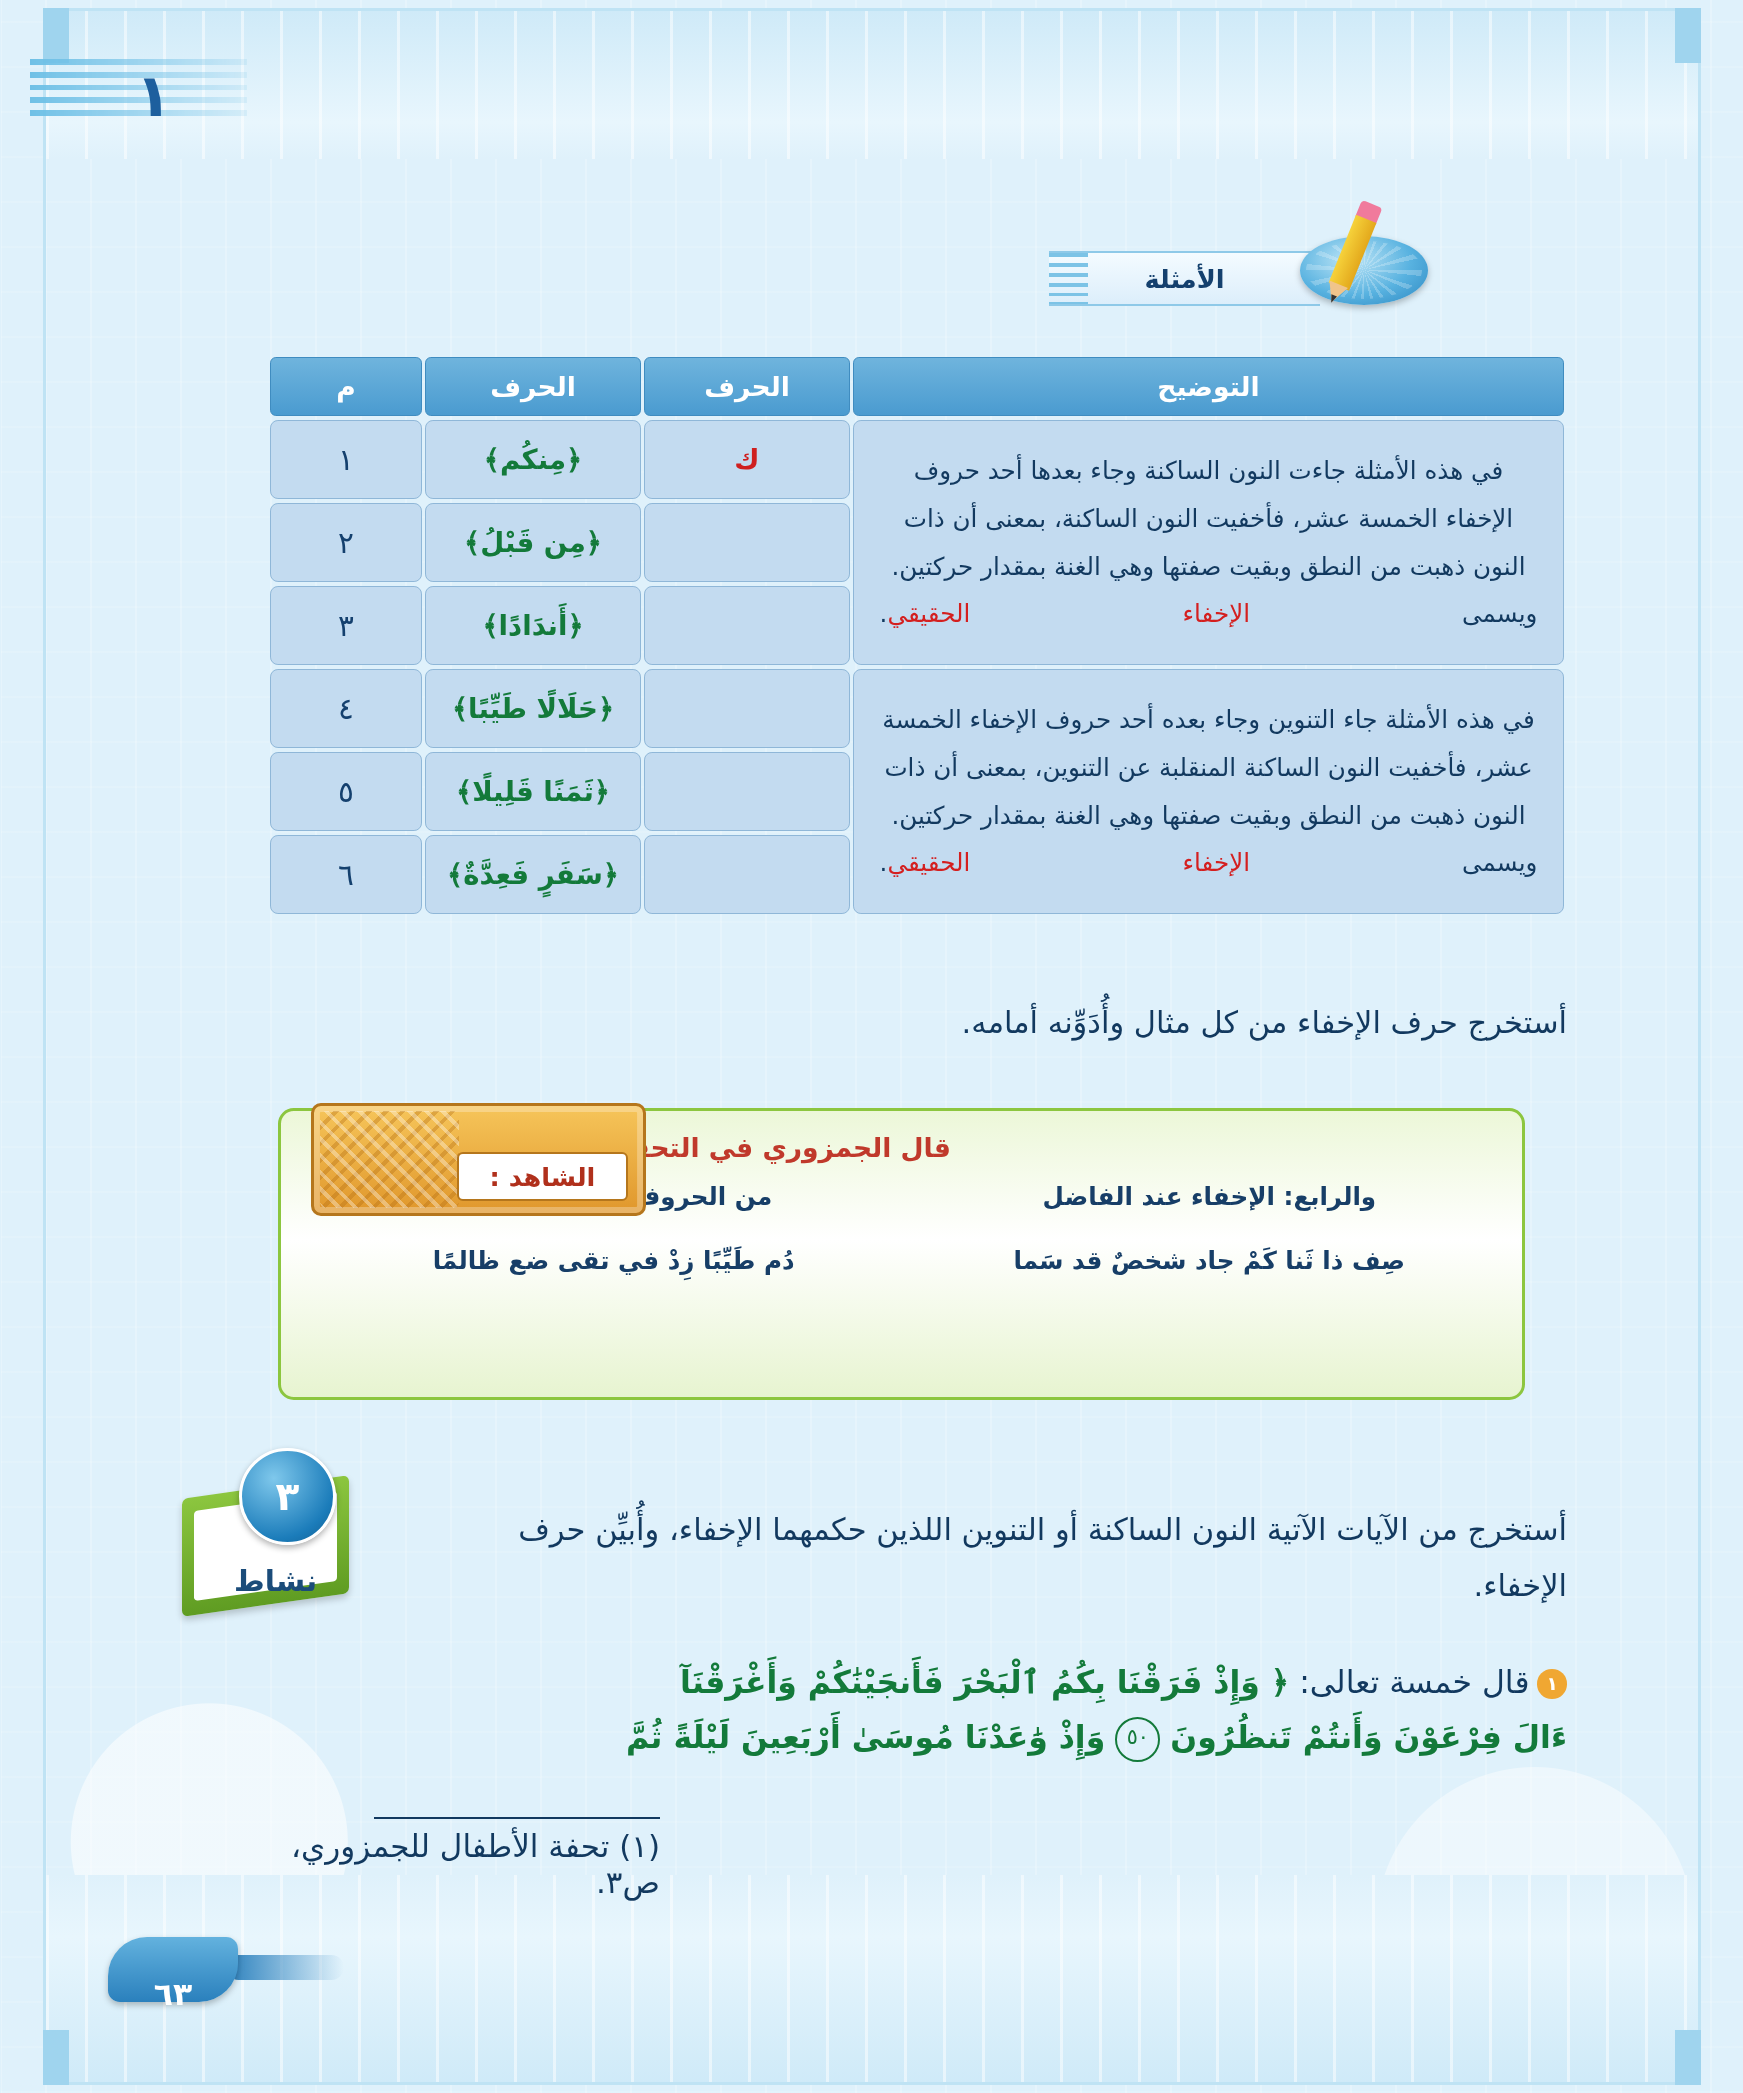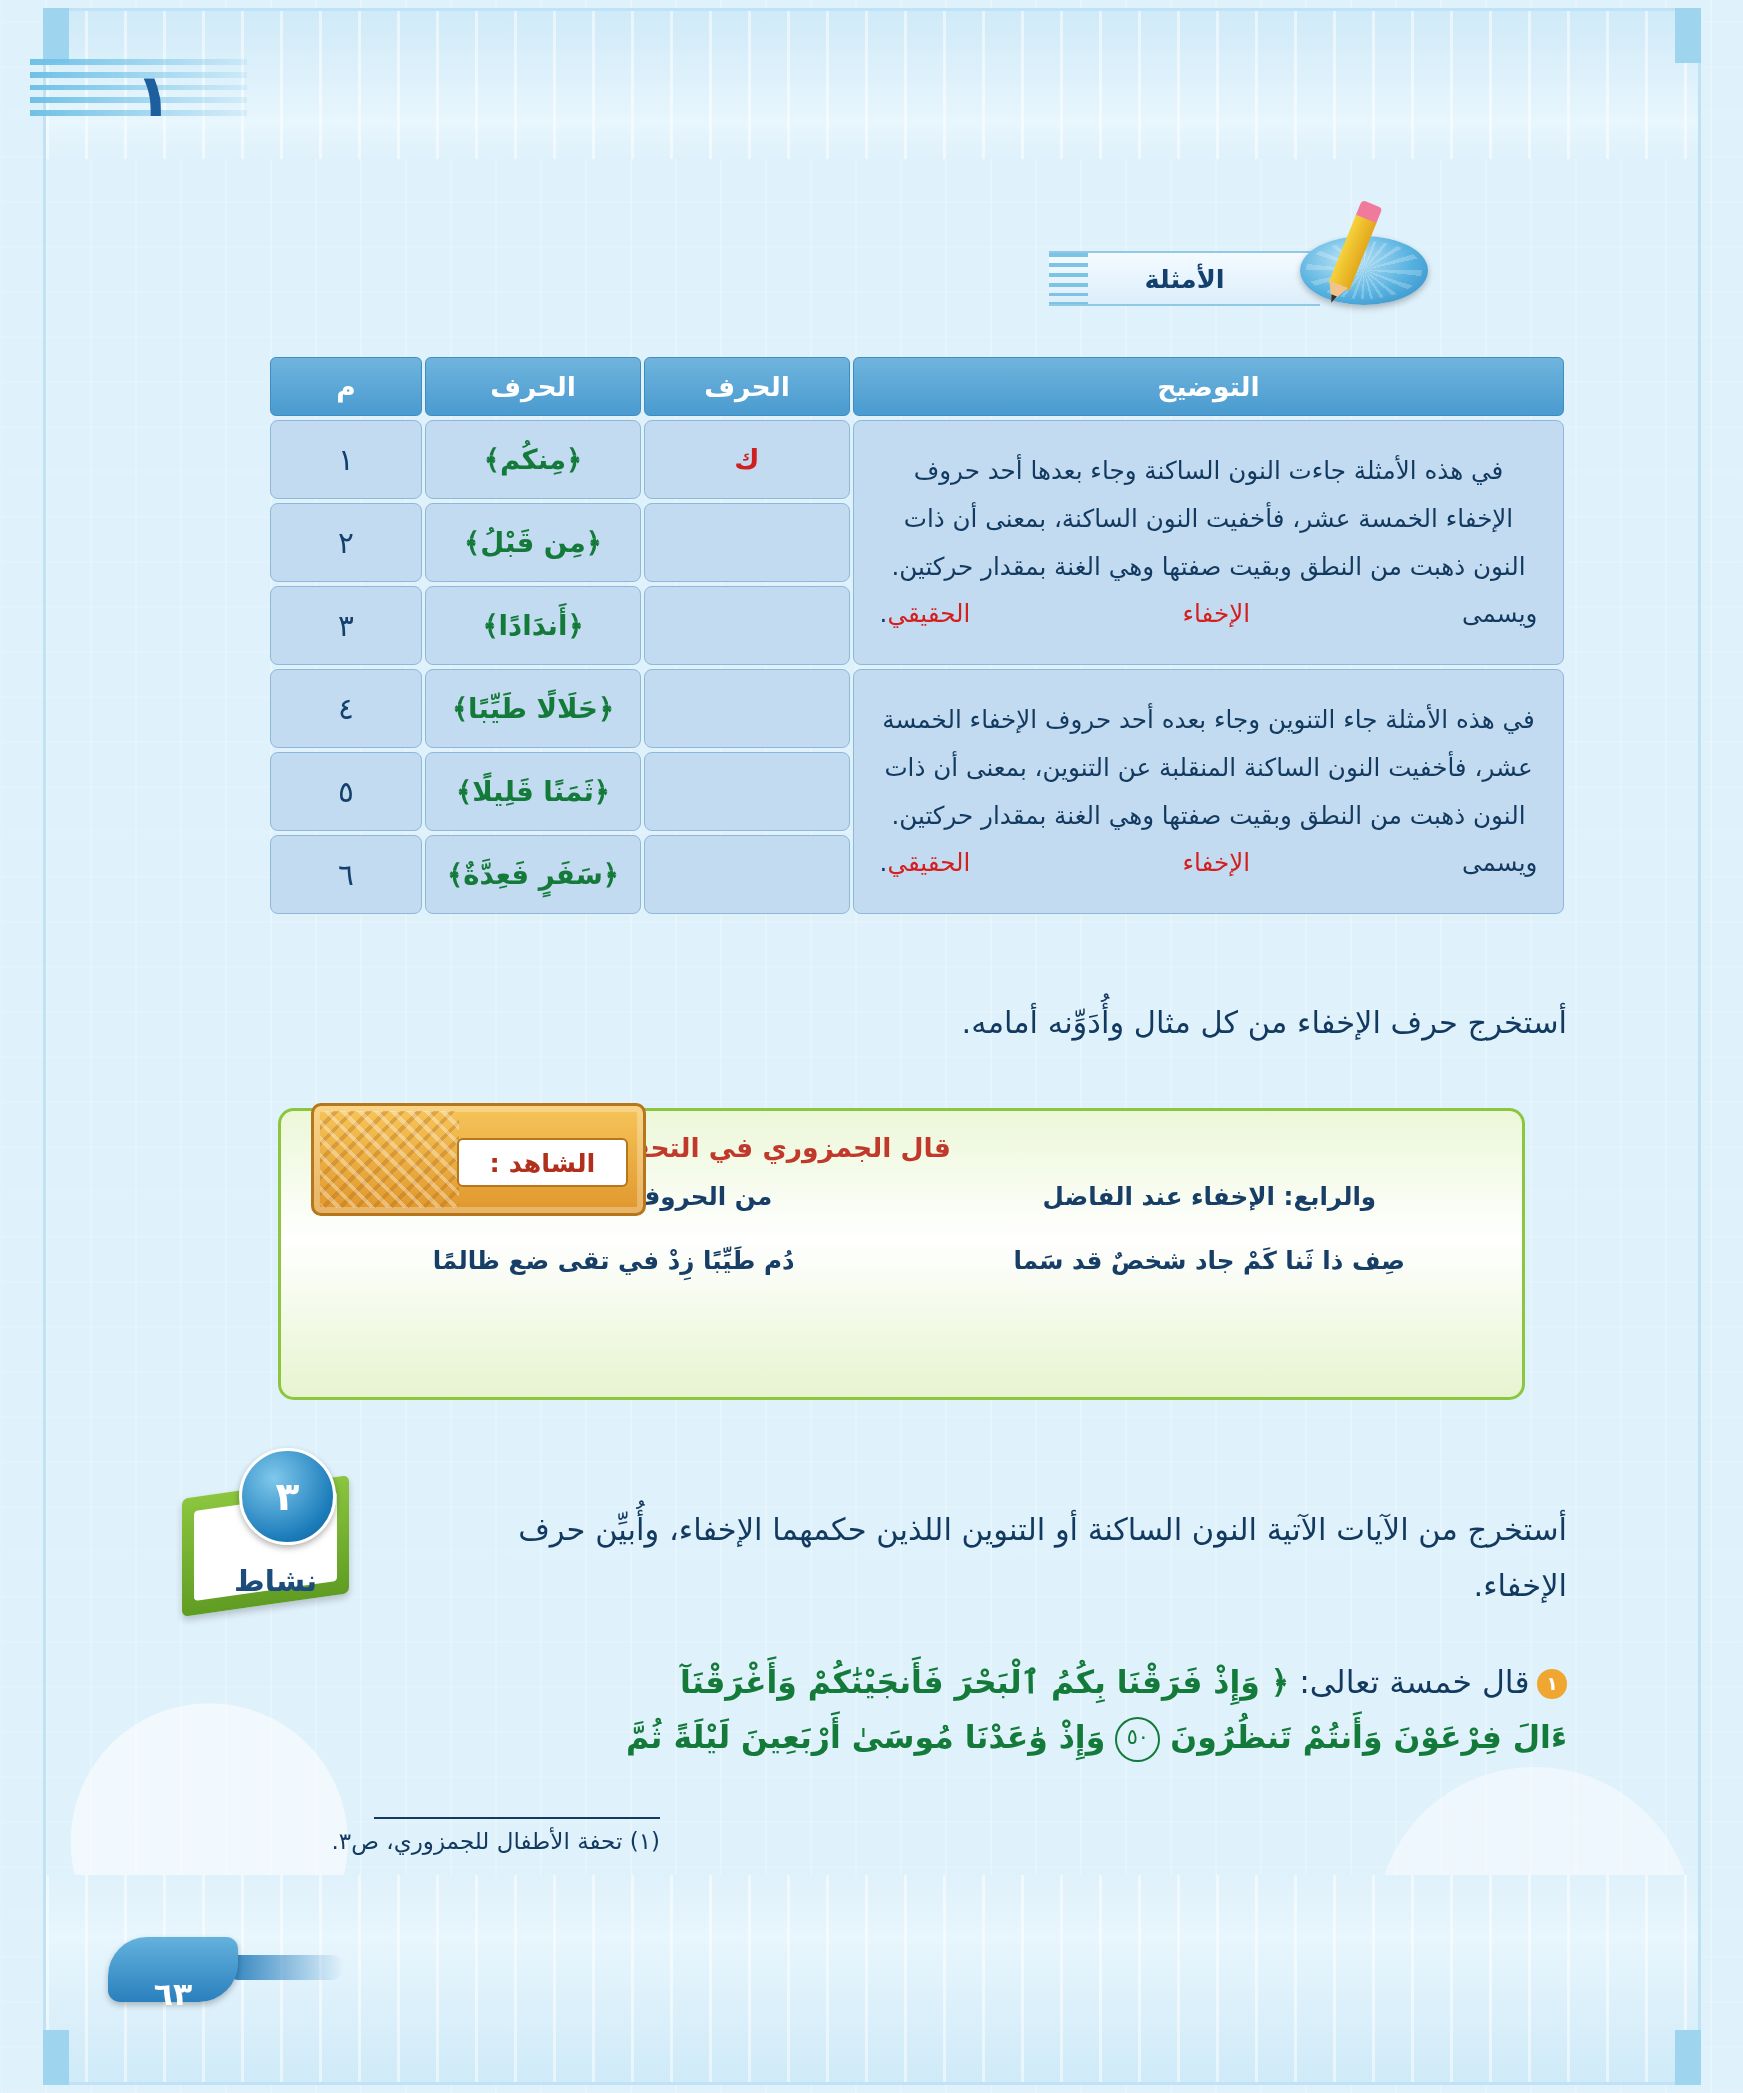--- a/index.html
+++ b/index.html
@@ -172,21 +172,21 @@
   .shahid-badge{
     position:absolute;left:29.6px;top:-7.9px;width:335px;height:113px;
   }
   .shahid-badge .plaque{
     position:absolute;inset:0;
     background:linear-gradient(180deg,#f6c55a,#e0972c);
     border:3px solid #b5761c;border-radius:9.9px;
     box-shadow:inset 0 0 0 5.9px rgba(255,255,255,.28);
   }
   .shahid-badge .label{
-    position:absolute;right:17.7px;top:35px;width:167px;height:45px;
+    position:absolute;right:17.7px;top:49px;width:167px;height:45px;
     background:#fff;border:2px solid #b5761c;border-radius:5.9px;
     display:flex;align-items:center;justify-content:center;
     font-size:25.6px;font-weight:bold;color:#b0301c;
   }
   .shahid-badge .orn{
     position:absolute;left:9.9px;top:7.9px;right:187px;bottom:7.9px;
     background:
       repeating-linear-gradient(45deg, rgba(255,255,255,.35) 0 3.9px, transparent 3.9px 11.8px),
       repeating-linear-gradient(-45deg, rgba(180,110,20,.35) 0 3.9px, transparent 3.9px 11.8px);
     border-radius:5.9px;
@@ -244,21 +244,21 @@
     width:41px;height:41px;line-height:37px;text-align:center;
     font-size:20.7px;color:#137a3a;vertical-align:middle;
   }
 
   
   .footnote-rule{
     position:absolute;right:1084px;top:1817px;width:286px;height:2px;background:#12395f;
   }
   .footnote{
     position:absolute;right:1084px;top:1828px;width:414px;
-    text-align:right;font-size:23px;color:#12395f;
+    text-align:right;font-size:31px;color:#12395f;
   }
 
   
   .page-no{
     position:absolute;left:108px;bottom:91px;width:130px;height:65px;
   }
   .page-no .shape{
     position:absolute;inset:0;
     background:linear-gradient(180deg,#63b2de,#2a80bd);
     border-radius:39px 11.8px 39px 11.8px;

